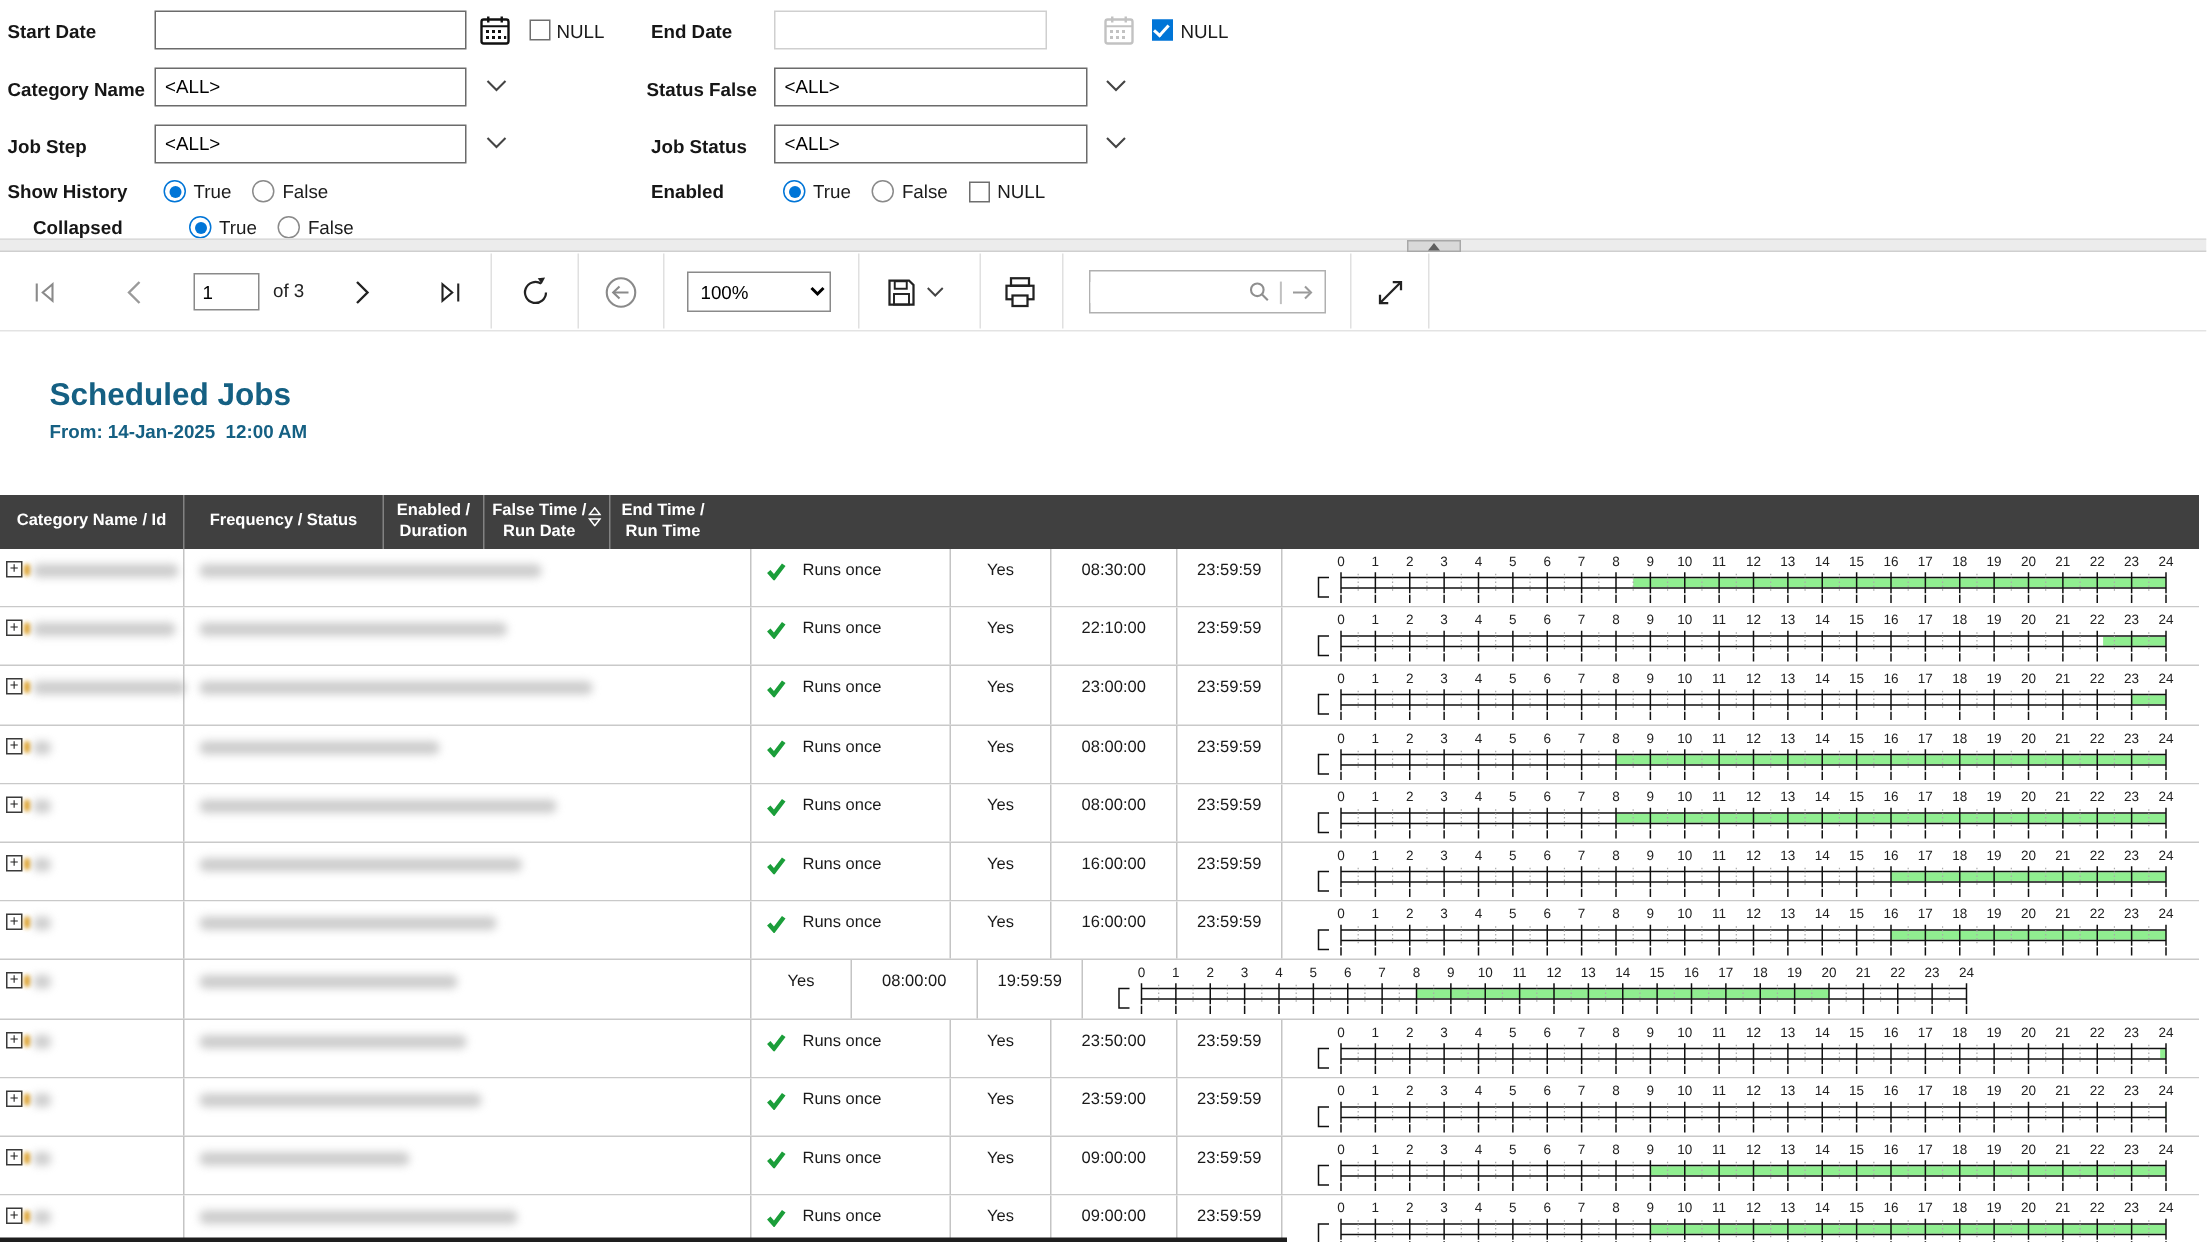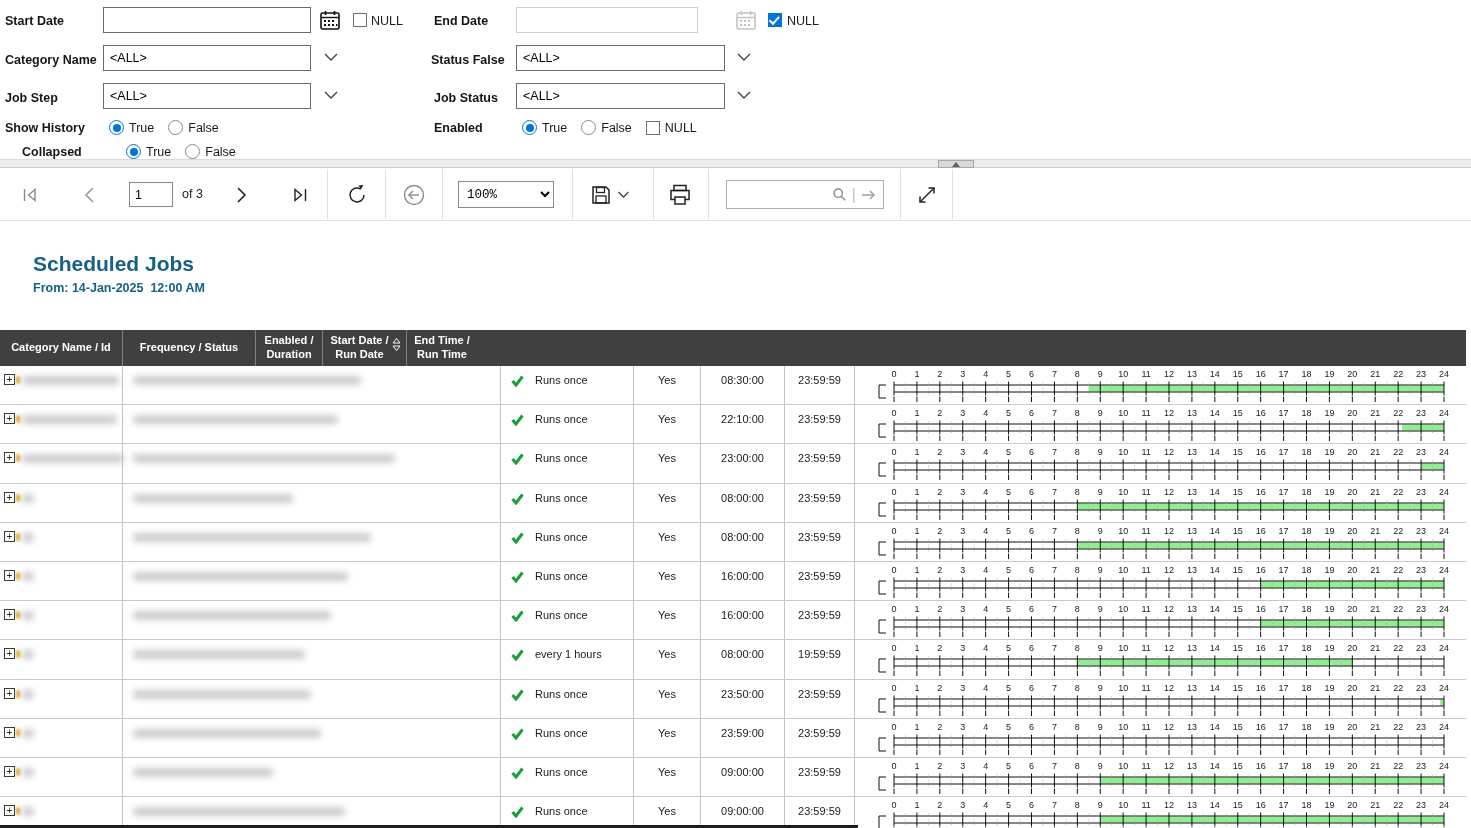--- a/index.html
+++ b/index.html
@@ -33,21 +33,21 @@
   .collapse-btn .tri { width:0; height:0; border-left:4px solid transparent; border-right:4px solid transparent; border-bottom:5px solid #5f5f5f; }
 
   
   .toolbar { position:relative; width:100%; height:53px; background:#fff; border-bottom:1px solid #e3e3e3; }
   .tb-sep { position:absolute; top:1px; bottom:1px; width:1px; background:#e0e0e0; }
   .tb-btn { position:absolute; background:none; border:none; cursor:pointer; display:flex; align-items:center; justify-content:center; }
   .page-input { position:absolute; left:129px; top:14px; width:44px; height:25px; border:1px solid #8a8a8a;
     font-size:12.5px; padding:0 5px; font-family:"Liberation Sans",sans-serif; }
   .of-label { position:absolute; left:182px; top:19px; font-size:12.5px; color:#222; }
   .zoom-select { position:absolute; left:458px; top:13px; width:96px; height:27px; border:1px solid #8a8a8a;
-    font-size:12.5px; padding:0 4px; background:#fff; font-family:Liberation Mono, monospace; }
+    font-size:12.5px; padding:0 4px; background:#fff; font-family:Liberation Sans, sans-serif; }
   .search-box { position:absolute; left:726px; top:12px; width:158px; height:29px; border:1px solid #b0b0b0;
     display:flex; align-items:center; }
   .search-box input { flex:1; border:none; outline:none; font-size:12.5px; padding:0 4px; min-width:0;
     font-family:"Liberation Sans",sans-serif; }
   .search-tools { display:flex; align-items:center; gap:5px; padding-right:6px; color:#9a9a9a; }
 
   
   .report-title { position:absolute; left:33px; top:252px; font-size:21px; font-weight:bold; color:#156083; }
   .report-subtitle { position:absolute; left:33px; top:281px; font-size:12.5px; color:#156083; white-space:pre;font-weight:bold; }
 
@@ -291,21 +291,21 @@
 
 <div class="report-title">Scheduled Jobs</div>
 <div class="report-subtitle">From: 14-Jan-2025  12:00 AM</div>
 
 <div class="grid">
   <div class="thead">
     <div class="th c1">Category Name / Id</div>
     <div class="th c3">Frequency / Status</div>
     <div class="th c4">Enabled / Duration</div>
     <div class="th c5">
-      <span style="padding-right:10px">Start Date / Run Date</span>
+      <span style="padding-right:10px">False Time / Run Date</span>
       <span class="sort-icon">
         <svg width="9" height="6" viewBox="0 0 9 6">
             <path d="M4.5 0.5 8 5H1z" fill="none" stroke="#fff" stroke-width="1"></path>
           </svg>
         <svg width="9" height="6" viewBox="0 0 9 6">
             <path d="M4.5 5.5 1 1h7z" fill="none" stroke="#fff" stroke-width="1"></path>
           </svg>
       </span>
     </div>
     <div class="th c6">End Time / Run Time</div>
@@ -1216,28 +1216,20 @@
 
   <div class="trow">
     <div class="td c1">
       <button class="plus-btn">+</button>
       <span class="speck"></span>
       <span class="blob cat" style="left: 22px; width: 12px;"></span>
     </div>
     <div class="td c2">
       <span class="blob job" style="left: 10px; width: 172px;"></span>
     </div>
-    <div class="td c3">
-      <span class="freq-check">
-        <svg width="13" height="12" viewBox="0 0 13 12">
-              <path d="M1.5 6l3.5 4L11.5 1.5" fill="none" stroke="#1b9e3a" stroke-width="3"></path>
-            </svg>
-      </span>
-      <span class="freq-text">every 1 hours</span>
-    </div>
     <div class="td c4 center">Yes</div>
     <div class="td c5 center">08:00:00</div>
     <div class="td c6 center">19:59:59</div>
     <div class="td c7">
       <svg class="tl-svg" width="600" height="37" viewBox="0 0 600 37">
             <text x="33" y="9" text-anchor="middle" font-size="9" fill="#222" font-family="Liberation Sans, sans-serif">0</text>
             <text x="55.91666666666667" y="9" text-anchor="middle" font-size="9" fill="#222" font-family="Liberation Sans, sans-serif">1</text>
             <text x="78.83333333333334" y="9" text-anchor="middle" font-size="9" fill="#222" font-family="Liberation Sans, sans-serif">2</text>
             <text x="101.75" y="9" text-anchor="middle" font-size="9" fill="#222" font-family="Liberation Sans, sans-serif">3</text>
             <text x="124.66666666666667" y="9" text-anchor="middle" font-size="9" fill="#222" font-family="Liberation Sans, sans-serif">4</text>

